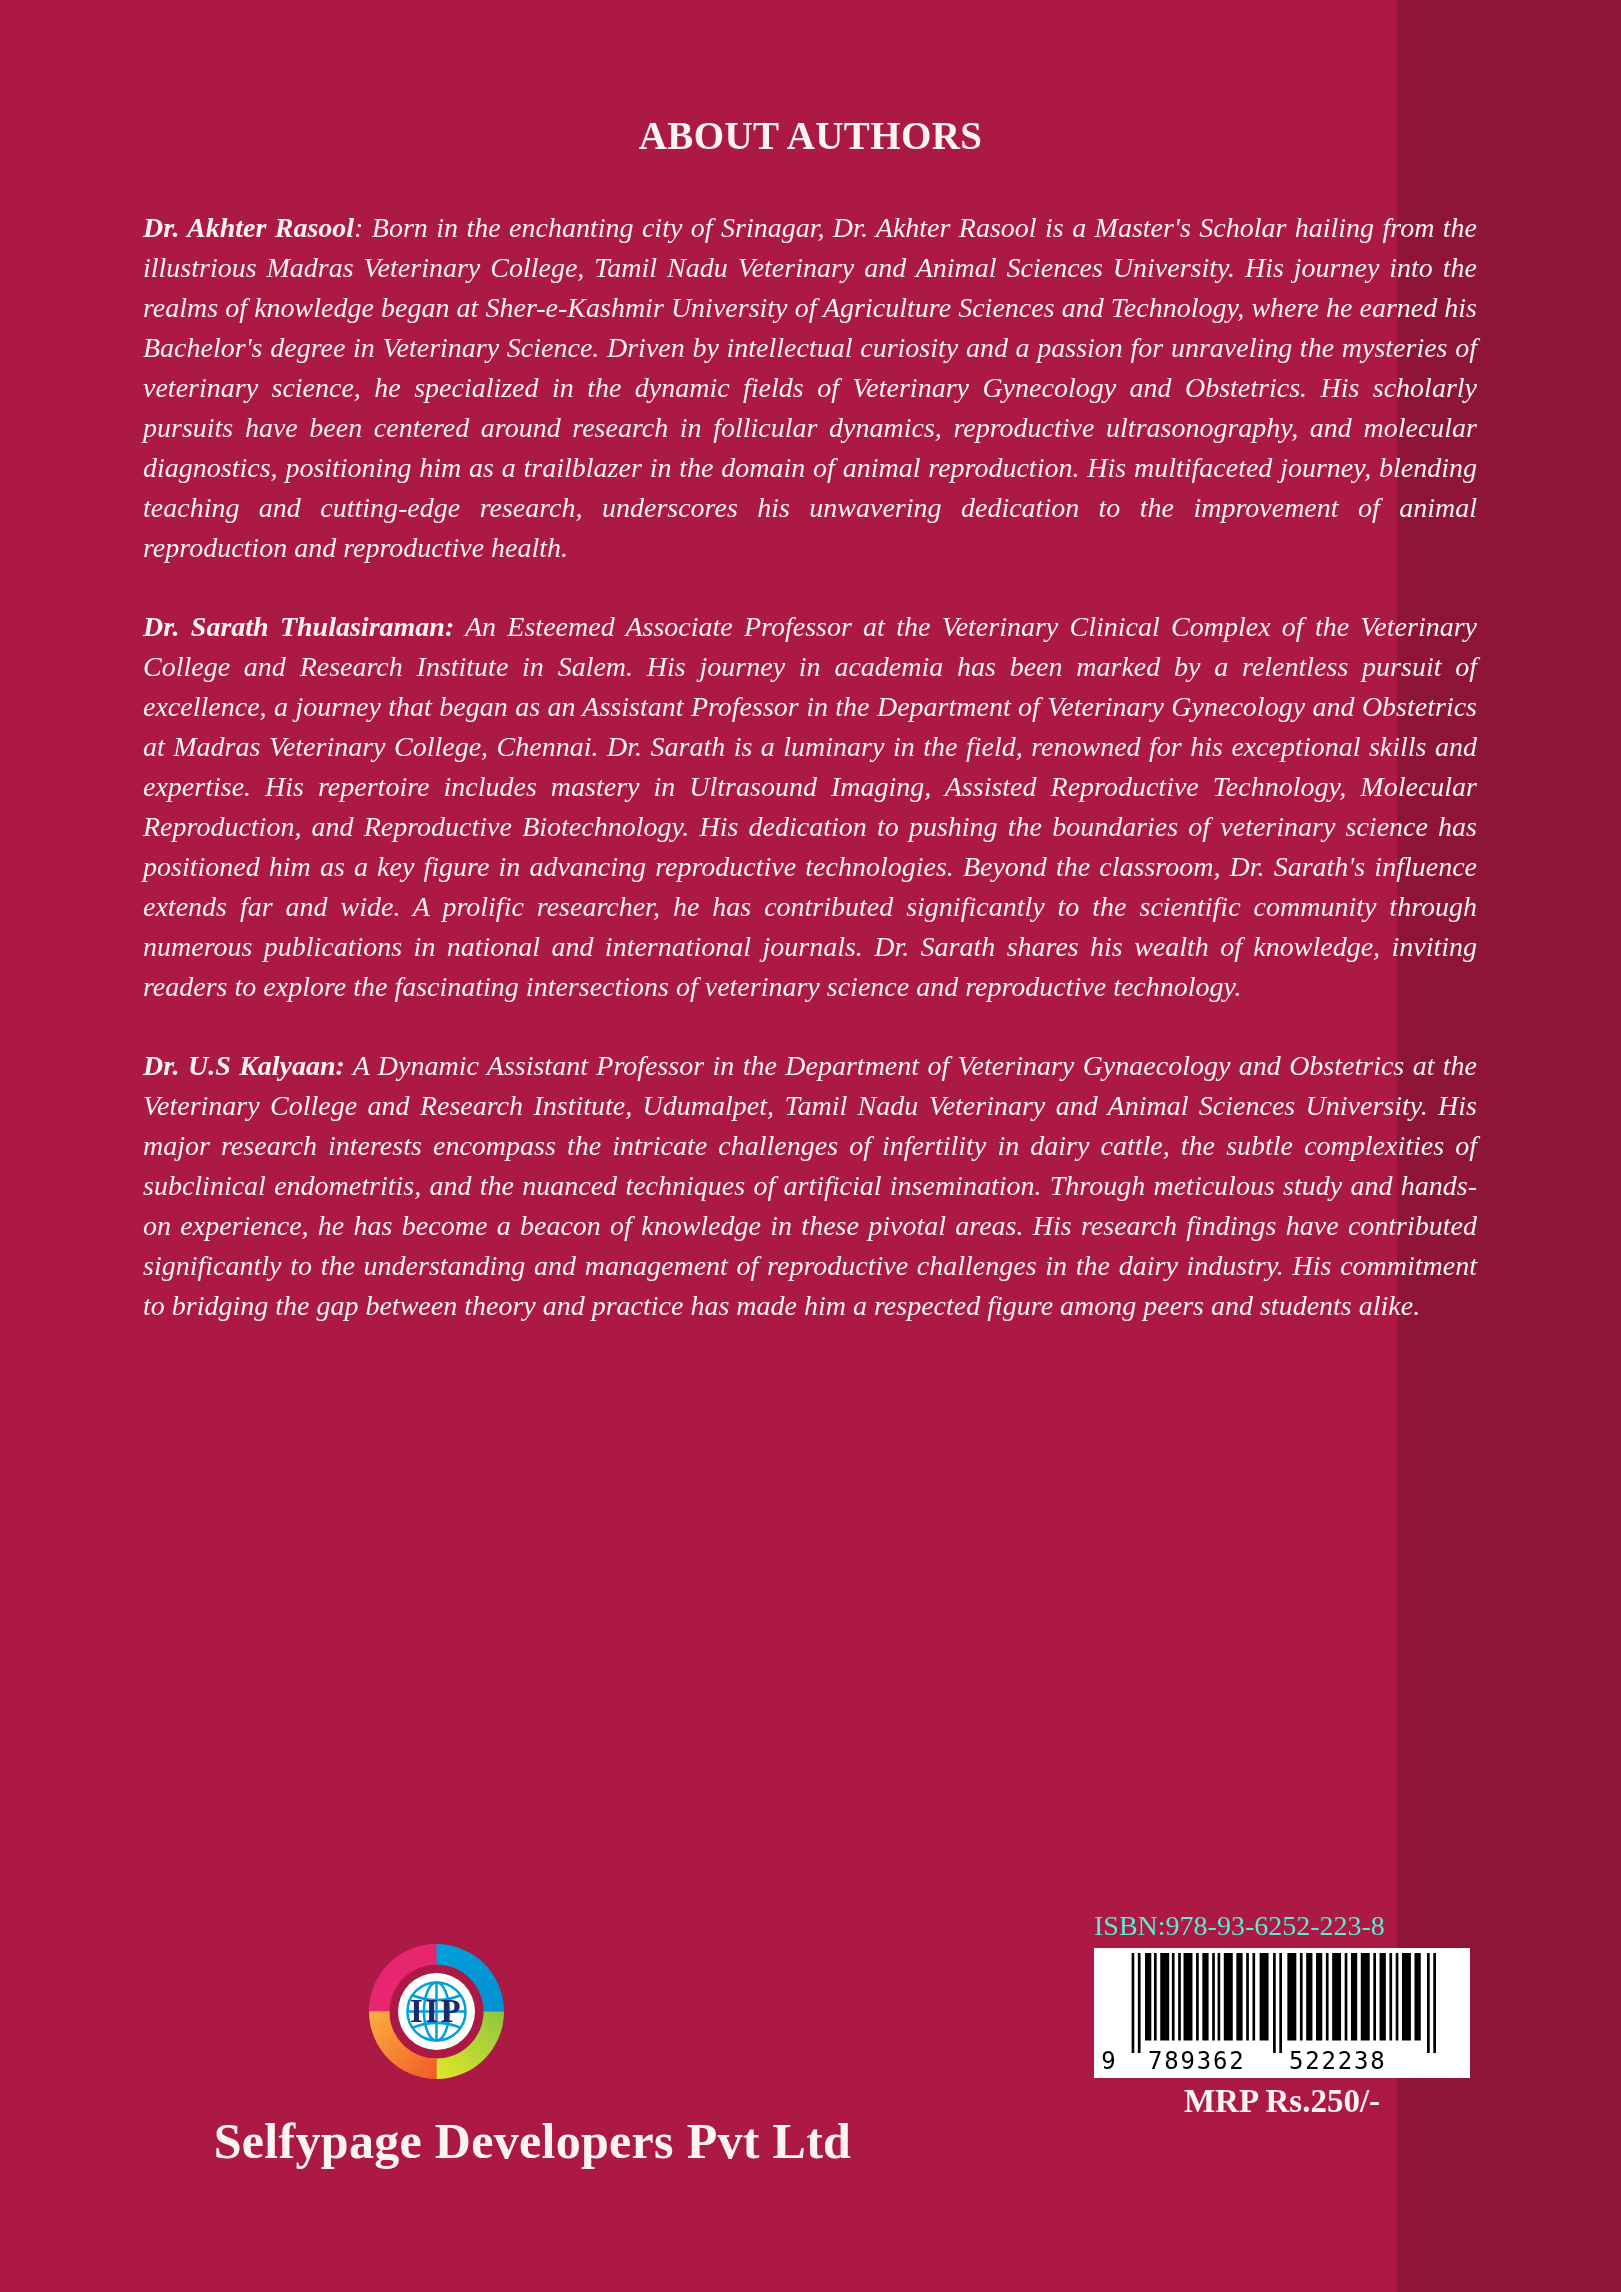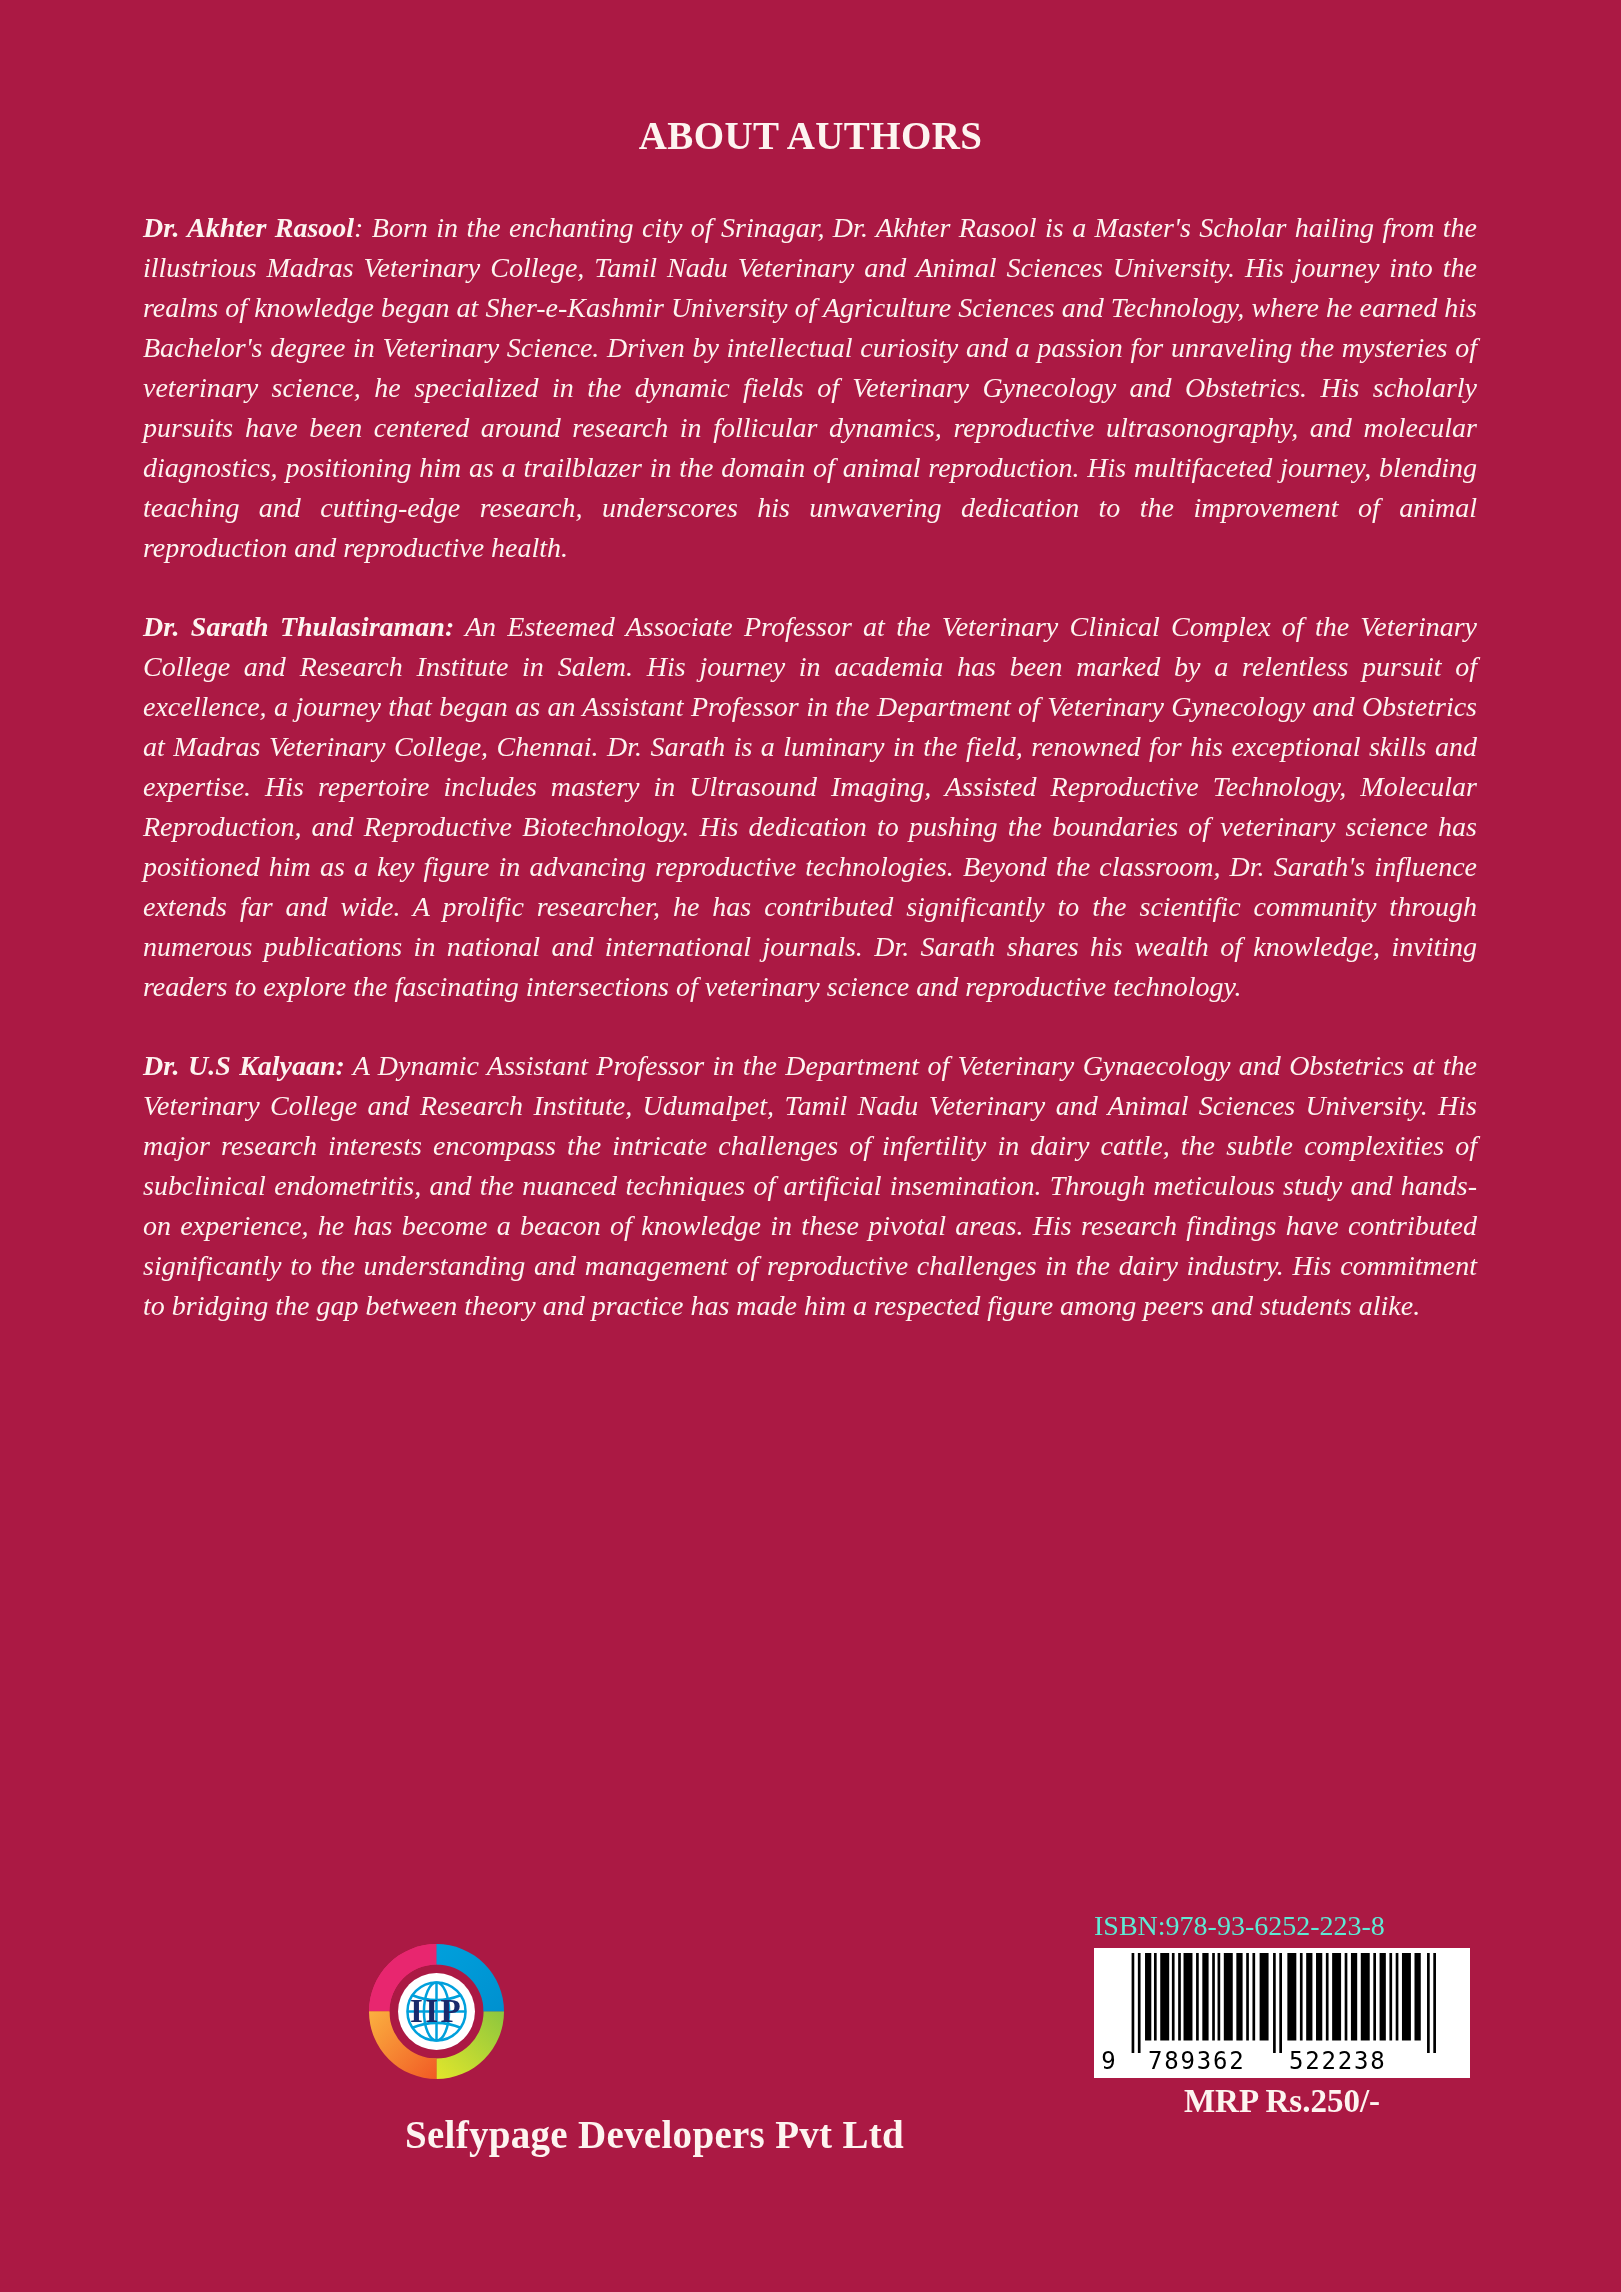--- a/index.html
+++ b/index.html
@@ -10,21 +10,21 @@
   }
   body {
     width: 1621px;
     height: 2293px;
     overflow: hidden;
     font-family: "Liberation Serif", "DejaVu Serif", serif;
   }
 
   .cover {
     position: relative;
-    width: 1621px;
+    width: 1397px;
     height: 2293px;
     background: #ab1944;
     color: #fdf6f2;
   }
 
   .page-title {
     position: absolute;
     top: 113px;
     left: 0;
     width: 1621px;
@@ -82,22 +82,22 @@
     height: 157px;
     margin-left: 9px;
   }
   .iip-logo svg { display: block; width: 157px; height: 157px; }
 
   .publisher-name {
     position: absolute;
     left: -188px;
     top: 179px;
     width: 743px;
-    text-align: right;
-    font-size: 39px;
+    text-align: center;
+    font-size: 50px;
     font-weight: bold;
     color: #fdf4f0;
     letter-spacing: 0.3px;
     white-space: nowrap;
     font-family: "Liberation Serif", "DejaVu Serif", serif;
   }
 
   .isbn-group {
     position: absolute;
     left: 1094px;

